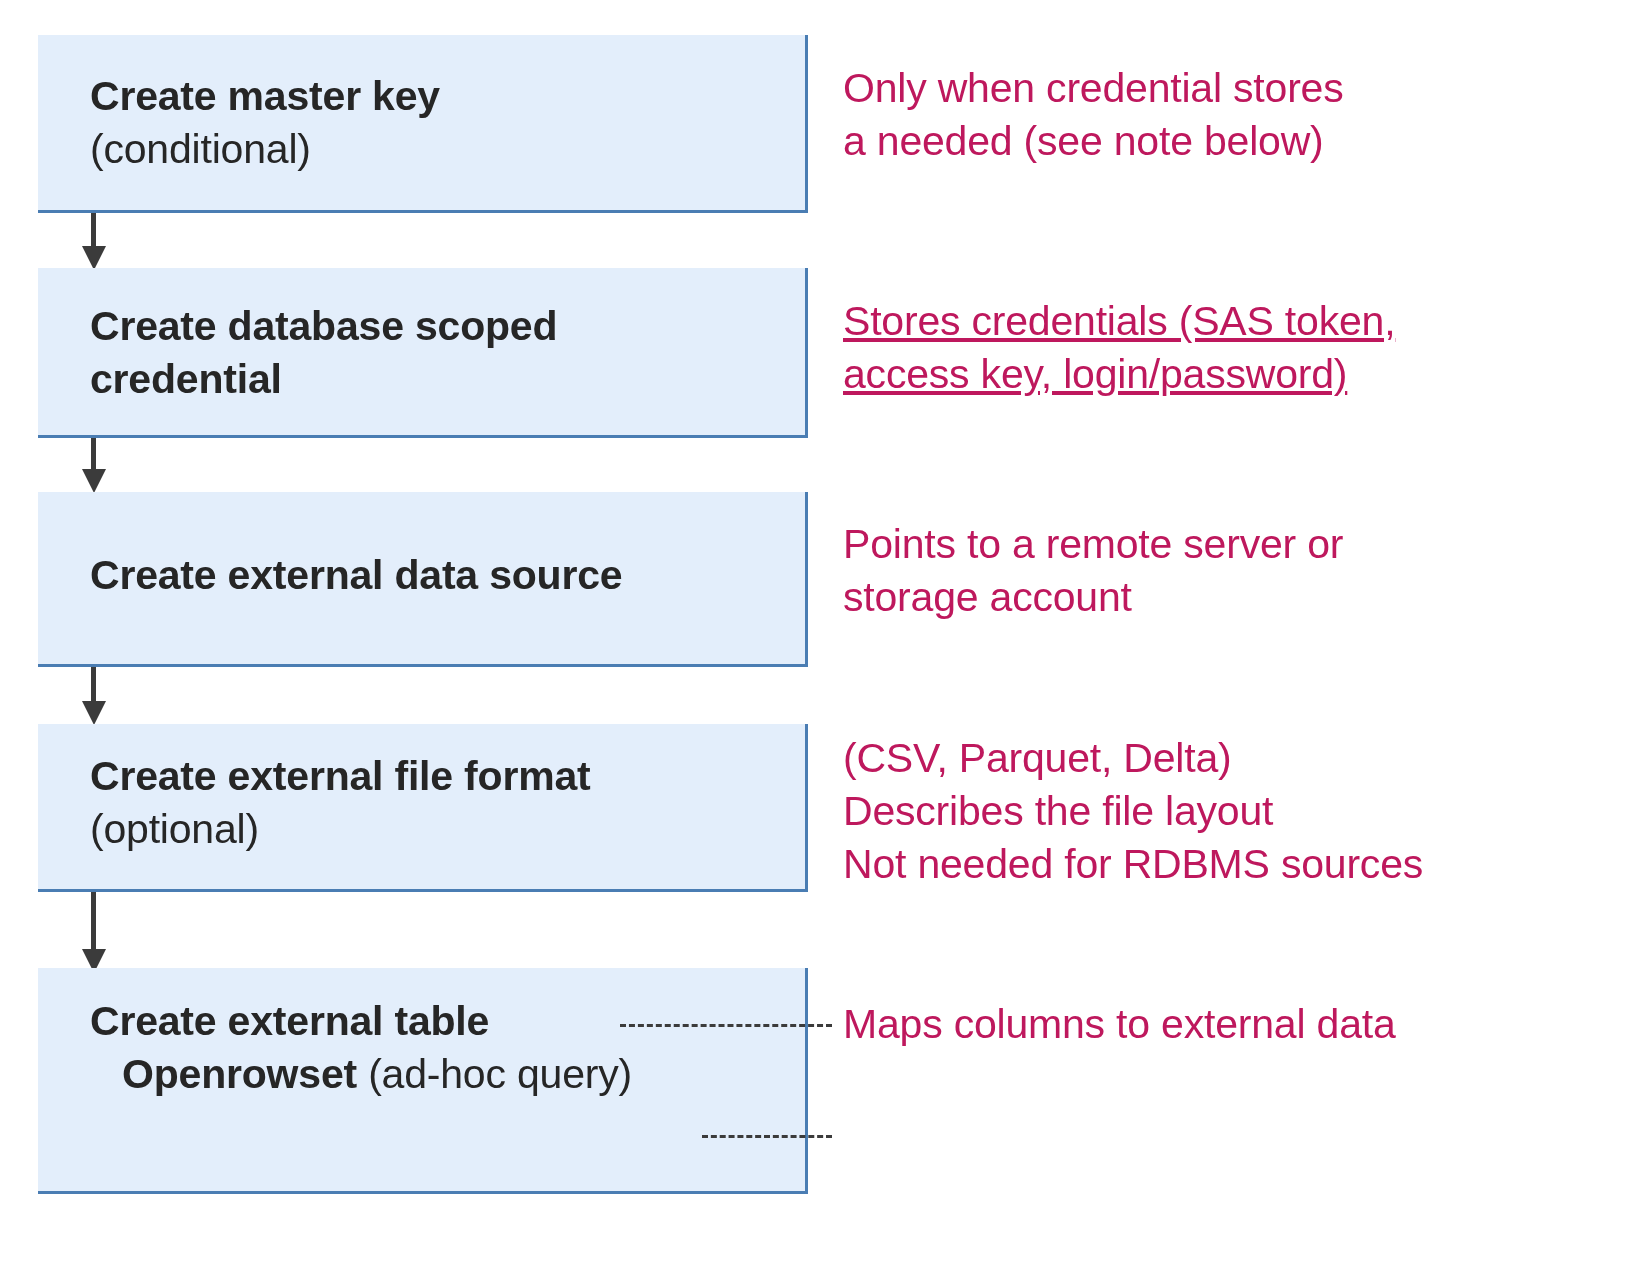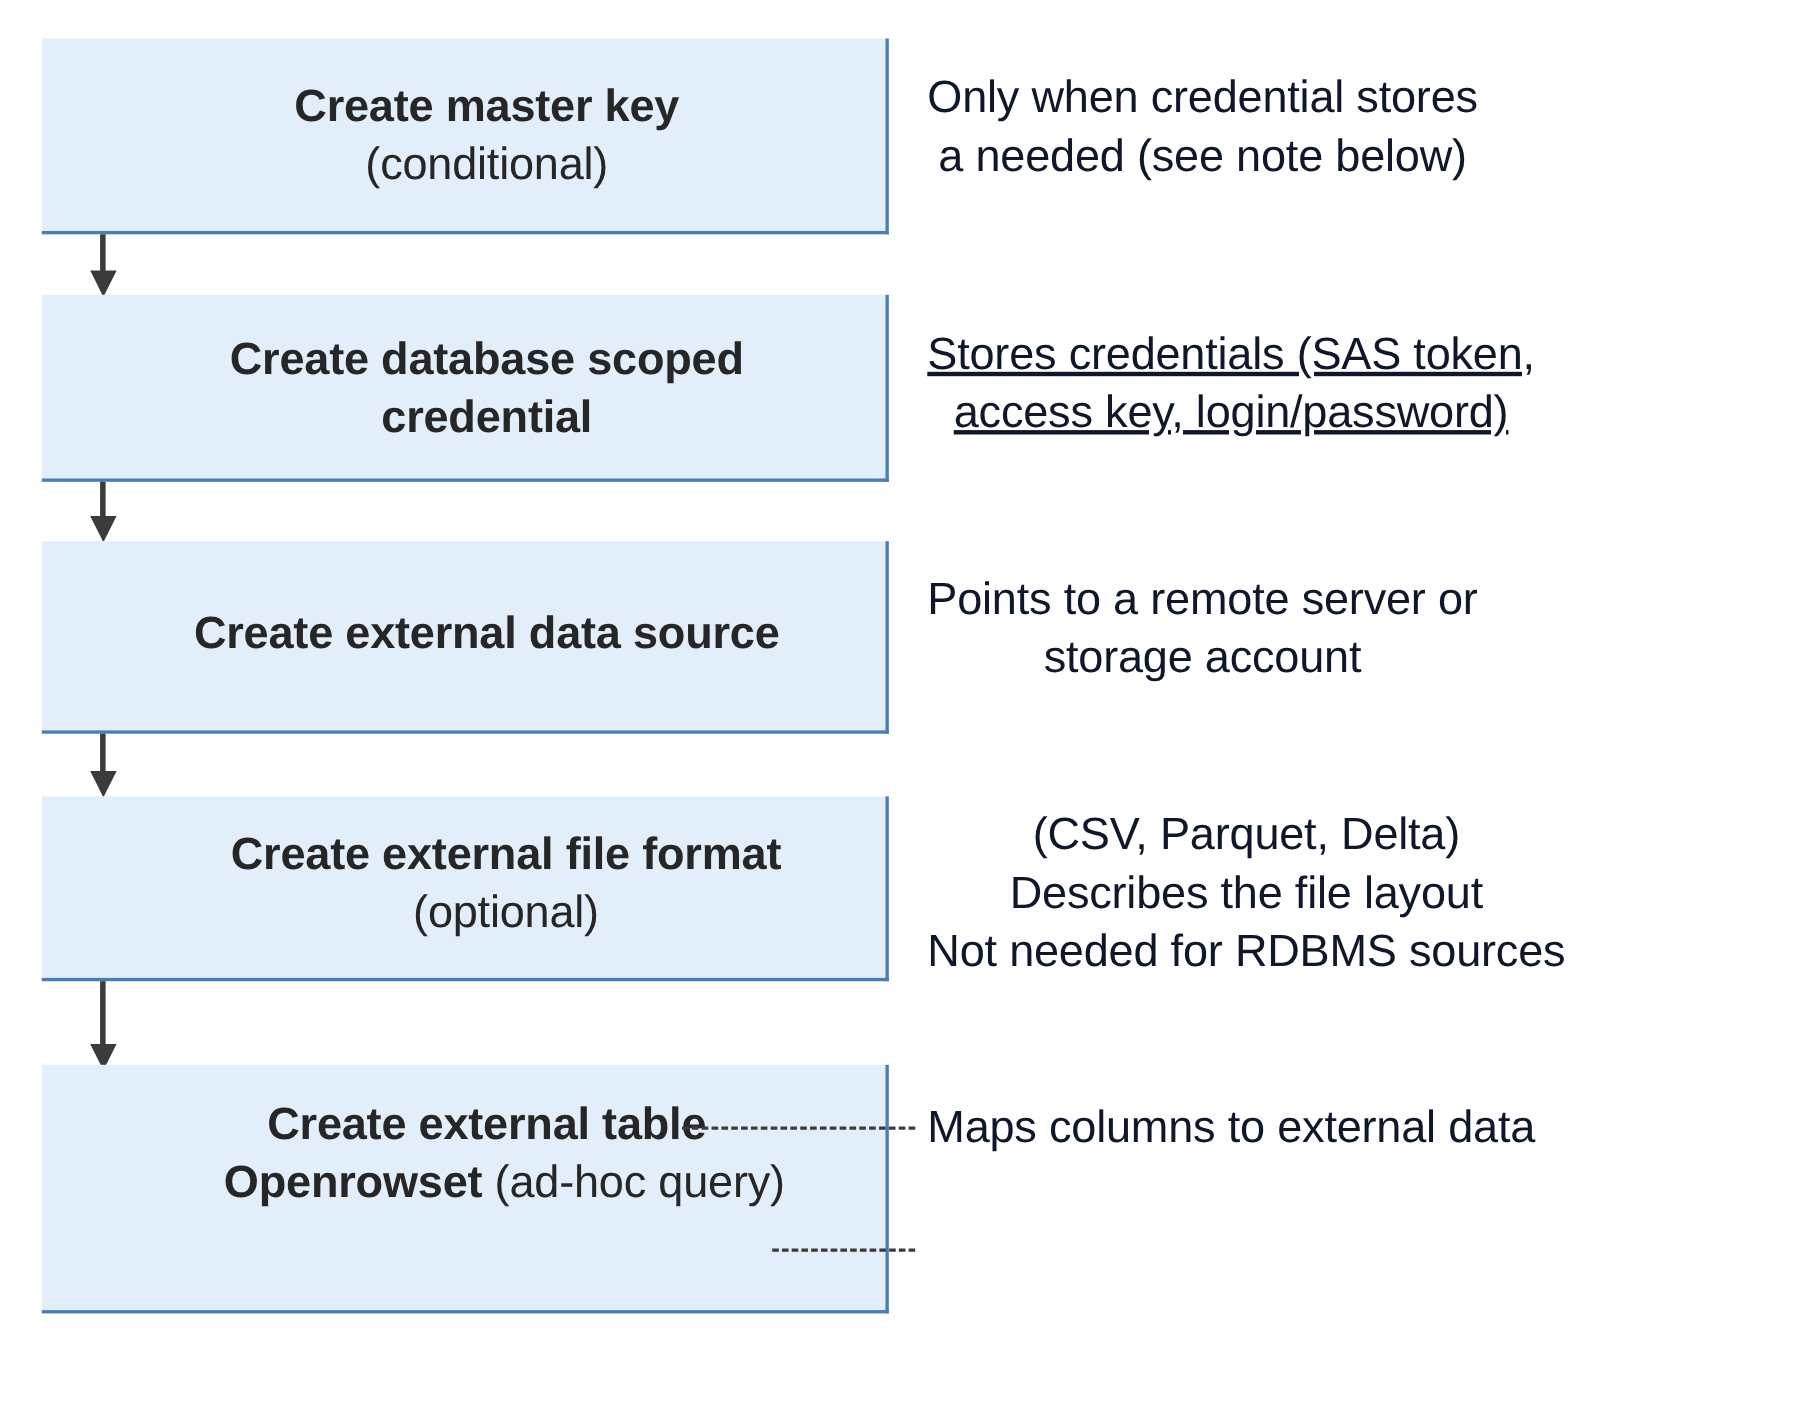--- a/index.html
+++ b/index.html
@@ -10,21 +10,20 @@
   body {
     font-family: "Liberation Sans", sans-serif;
     color: #262626;
   }
   #canvas {
     position: relative;
     width: 1638px;
     height: 1284px;
     background: #ffffff;
     overflow: hidden;
-    text-align: center;
   }
 
   
   .flow-box {
     position: absolute;
     left: 38px;
     width: 770px;
     background: #e3eefb;
     border-right: 3px solid #4a7db3;
     border-bottom: 3px solid #4a7db3;
@@ -72,21 +71,21 @@
     border-right: 12px solid transparent;
     border-top: 24px solid #3b3b3b;
   }
 
   
   .note {
     position: absolute;
     left: 843px;
     font-size: 41px;
     line-height: 53px;
-    color: #0f172a;
+    color: #be185d;
     white-space: nowrap;
     letter-spacing: -0.2px;
   }
 
   
   .dashed {
     position: absolute;
     height: 0;
     border-top: 3px dashed #3b3b3b;
   }
@@ -140,21 +139,21 @@
     <div class="stem" style="height:37px;"></div>
     <div class="head" style="top:34px;"></div>
   </div>
 
   <div class="note" style="top:518px;">
     <div>Points to a remote server or</div>
     <div>storage account</div>
   </div>
 
   <div class="flow-box" style="top:724px; height:168px;">
-    <div class="box-text" style="top:26px;margin-left:35px;">
+    <div class="box-text" style="top:26px;">
       <div class="line-strong">Create external file format</div>
       <div class="line-plain">(optional)</div>
     </div>
   </div>
 
   <div class="arrow" style="top:892px; height:82px;">
     <div class="stem" style="height:60px;"></div>
     <div class="head" style="top:57px;"></div>
   </div>
 

